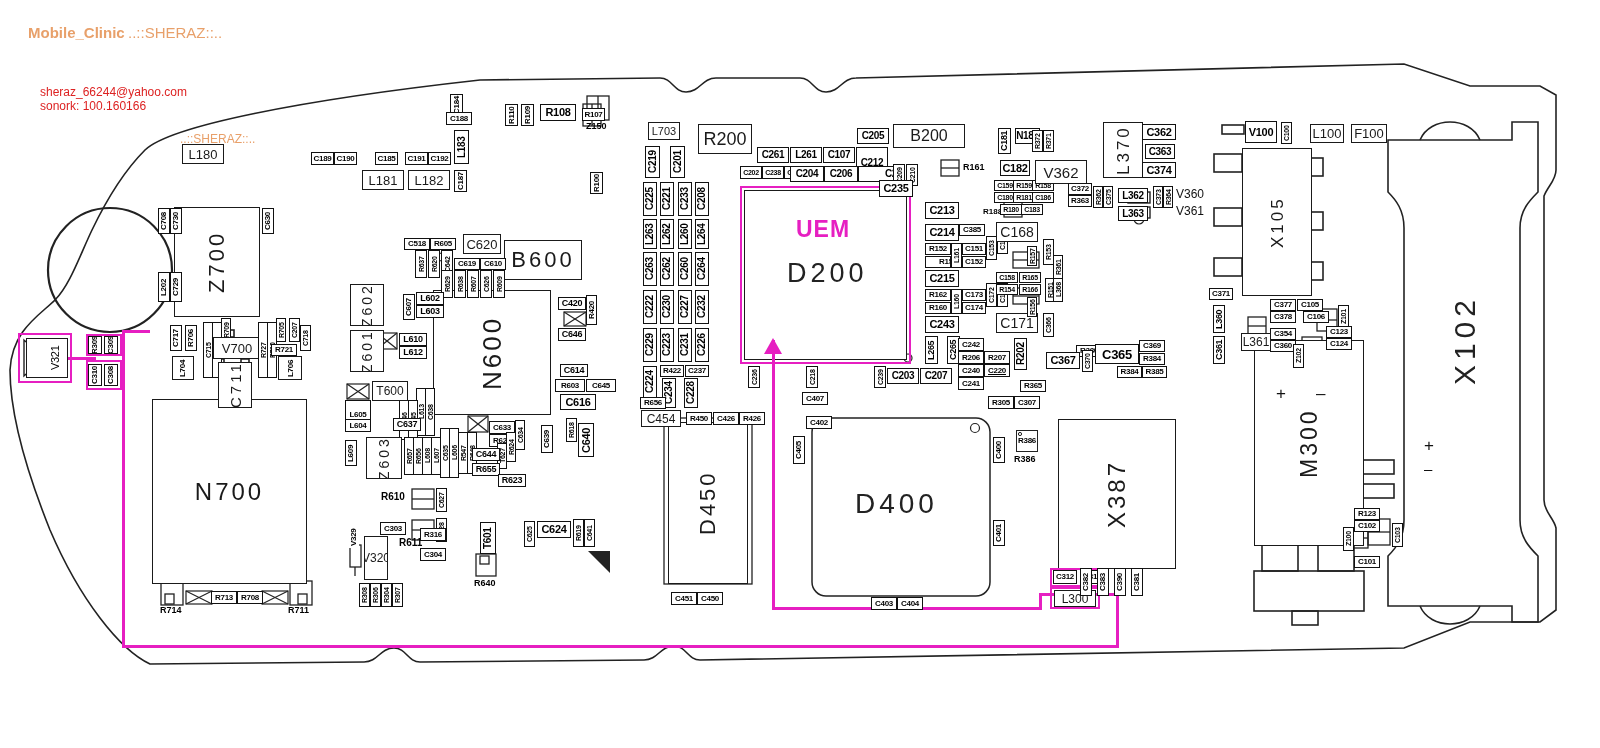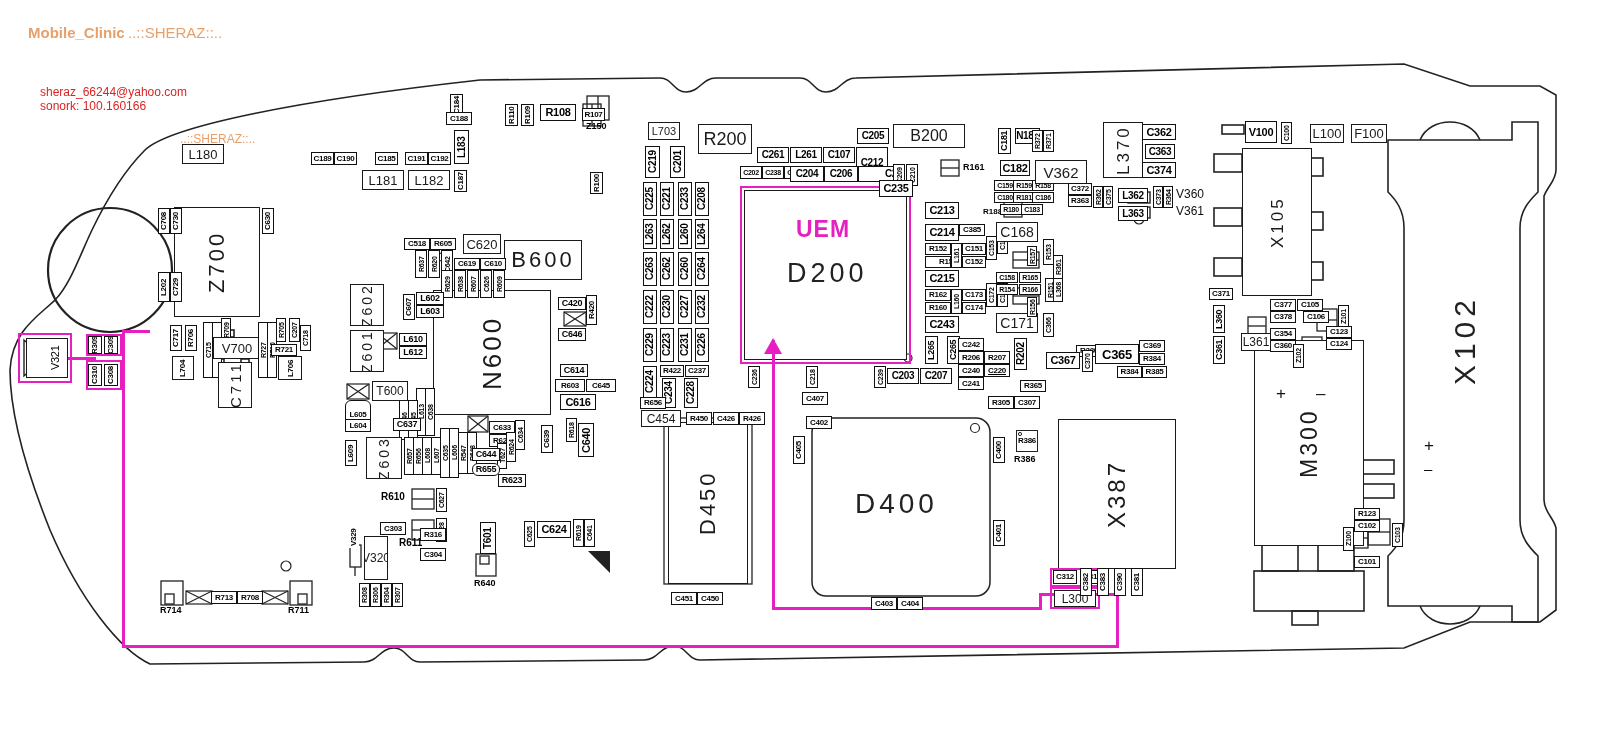--- a/index.html
+++ b/index.html
@@ -177,20 +177,21 @@
     </g>
   </svg>
 
   <div class="hdr" style="left:28px;top:24px;font-weight:bold;">Mobile_Clinic</div>
   <div class="hdr" style="left:128px;top:24px;">..::SHERAZ::..</div>
   <div class="wm" style="left:40px;top:85px;">sheraz_66244@yahoo.com</div>
   <div class="wm" style="left:40px;top:99px;">sonork: 100.160166</div>
   <div class="wm2" style="left:180px;top:132px;">..::SHERAZ::..</div>
 
   <div class="cmp big v" style="left:174px;top:207px;width:86px;height:110px;font-size:22px;">Z700</div>
+  <div class="cmp big" style="left:152px;top:399px;width:155px;height:185px;font-size:24px;">N700</div>
   <div class="cmp big v" style="left:433px;top:290px;width:118px;height:125px;font-size:26px;">N600</div>
   <div class="cmp big" style="left:504px;top:240px;width:78px;height:40px;font-size:22px;">B600</div>
   <div class="cmp big v" style="left:668px;top:422px;width:80px;height:162px;font-size:22px;">D450</div>
   <div class="big" style="position:absolute;left:855px;top:488px;font-size:28px;letter-spacing:4px;color:#222;">D400</div>
   <div class="cmp big v" style="left:1058px;top:419px;width:118px;height:150px;font-size:24px;">X387</div>
   <div class="cmp big v" style="left:1254px;top:340px;width:110px;height:206px;font-size:23px;">M300</div>
   <div class="big v" style="position:absolute;left:1448px;top:295px;font-size:30px;letter-spacing:5px;color:#222;writing-mode:vertical-rl;transform:rotate(180deg);">X102</div>
   <div class="cmp big v" style="left:1242px;top:148px;width:70px;height:148px;font-size:17px;">X105</div>
 
   <div class="plain" style="left:1276px;top:384px;font-size:17px;">+</div>
@@ -488,40 +489,40 @@
   <div class="chip v" style="left:403px;top:294px;width:12px;height:26px;font-size:8px;">C607</div>
   <div class="chip" style="left:416px;top:292px;width:28px;height:13px;font-size:9px;">L602</div>
   <div class="chip" style="left:416px;top:305px;width:28px;height:13px;font-size:9px;">L603</div>
   <div class="chip" style="left:399px;top:333px;width:28px;height:13px;font-size:9px;">L610</div>
   <div class="chip" style="left:399px;top:346px;width:28px;height:13px;font-size:9px;">L612</div>
   <div class="chip v" style="left:416px;top:388px;width:10px;height:48px;font-size:7px;">L613</div>
   <div class="chip v" style="left:425px;top:388px;width:10px;height:48px;font-size:7px;">C638</div>
   <div class="chip v" style="left:408px;top:400px;width:10px;height:40px;font-size:7px;">R645</div>
   <div class="chip v" style="left:399px;top:400px;width:10px;height:40px;font-size:7px;">C646</div>
   <div class="cmp" style="left:372px;top:381px;width:36px;height:20px;font-size:12px;">T600</div>
-  <div class="chip" style="left:345px;top:400px;width:26px;height:30px;font-size:8px;border-radius:6px;">L605</div>
+  <div class="chip" style="left:345px;top:400px;width:26px;height:30px;font-size:8px;">L605</div>
   <div class="chip" style="left:345px;top:419px;width:26px;height:13px;font-size:8px;">L604</div>
   <div class="chip" style="left:393px;top:418px;width:28px;height:13px;font-size:9px;">C637</div>
   <div class="chip v" style="left:345px;top:440px;width:12px;height:26px;font-size:8px;">L609</div>
   <div class="cmp big v" style="left:366px;top:437px;width:36px;height:42px;font-size:14px;">Z603</div>
   <div class="chip v" style="left:404px;top:437px;width:10px;height:38px;font-size:7px;">R657</div>
   <div class="chip v" style="left:413px;top:437px;width:10px;height:38px;font-size:7px;">R656</div>
   <div class="chip v" style="left:422px;top:437px;width:10px;height:38px;font-size:7px;">L608</div>
   <div class="chip v" style="left:431px;top:437px;width:10px;height:38px;font-size:7px;">L607</div>
   <div class="chip v" style="left:440px;top:428px;width:10px;height:50px;font-size:7px;">C635</div>
   <div class="chip v" style="left:449px;top:428px;width:10px;height:50px;font-size:7px;">L606</div>
   <div class="chip v" style="left:458px;top:432px;width:10px;height:42px;font-size:7px;">R547</div>
   <div class="chip v" style="left:467px;top:432px;width:10px;height:42px;font-size:7px;">R648</div>
   <div class="chip" style="left:489px;top:421px;width:26px;height:13px;font-size:8px;">C633</div>
   <div class="chip" style="left:489px;top:434px;width:26px;height:13px;font-size:8px;">R622</div>
   <div class="chip v" style="left:515px;top:420px;width:10px;height:30px;font-size:7px;">C634</div>
   <div class="chip v" style="left:506px;top:432px;width:10px;height:30px;font-size:7px;">R624</div>
   <div class="chip v" style="left:497px;top:443px;width:10px;height:26px;font-size:7px;">T627</div>
   <div class="chip" style="left:472px;top:448px;width:28px;height:13px;font-size:9px;">C644</div>
-  <div class="chip" style="left:472px;top:463px;width:28px;height:13px;font-size:9px;border-radius:6px;">R655</div>
+  <div class="chip" style="left:472px;top:463px;width:28px;height:13px;font-size:9px;">R655</div>
   <div class="chip" style="left:498px;top:474px;width:28px;height:13px;font-size:9px;">R623</div>
   <div class="chip" style="left:558px;top:297px;width:28px;height:13px;font-size:9px;">C420</div>
   <div class="chip v" style="left:586px;top:295px;width:11px;height:30px;font-size:8px;">R420</div>
   <div class="chip" style="left:558px;top:328px;width:28px;height:13px;font-size:9px;">C646</div>
   <div class="chip" style="left:560px;top:364px;width:28px;height:13px;font-size:9px;">C614</div>
   <div class="chip" style="left:555px;top:379px;width:30px;height:13px;font-size:8px;">R603</div>
   <div class="chip" style="left:586px;top:379px;width:30px;height:13px;font-size:8px;">C645</div>
   <div class="chip" style="left:560px;top:394px;width:36px;height:16px;font-size:11px;">C616</div>
   <div class="chip v" style="left:541px;top:425px;width:12px;height:28px;font-size:8px;">C639</div>
   <div class="chip v" style="left:566px;top:418px;width:11px;height:24px;font-size:7px;">R618</div>

